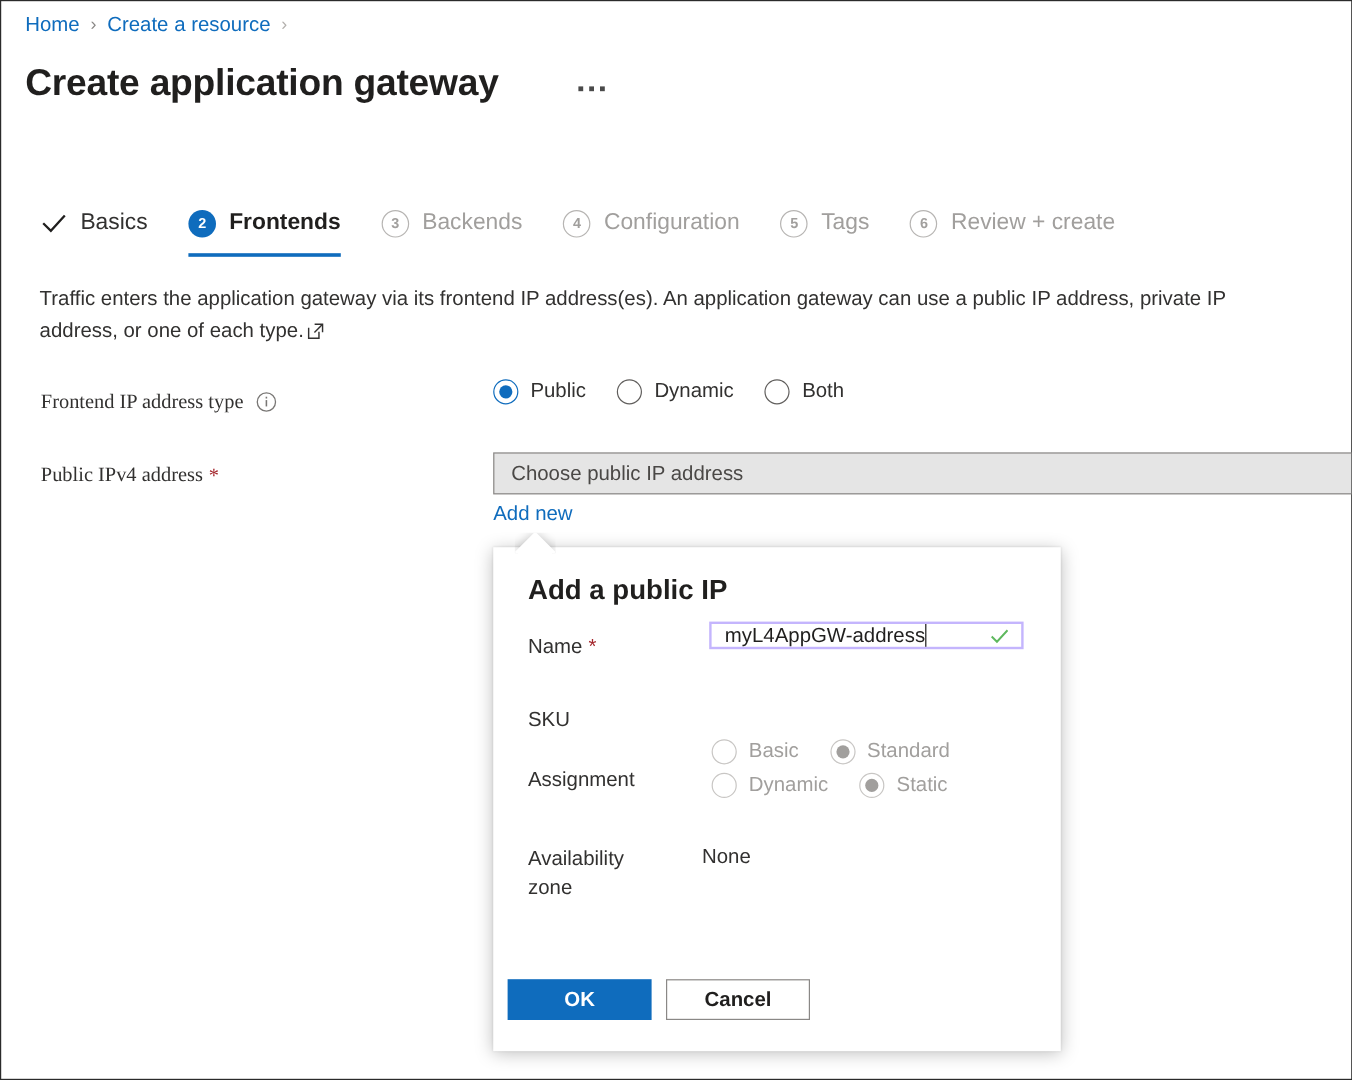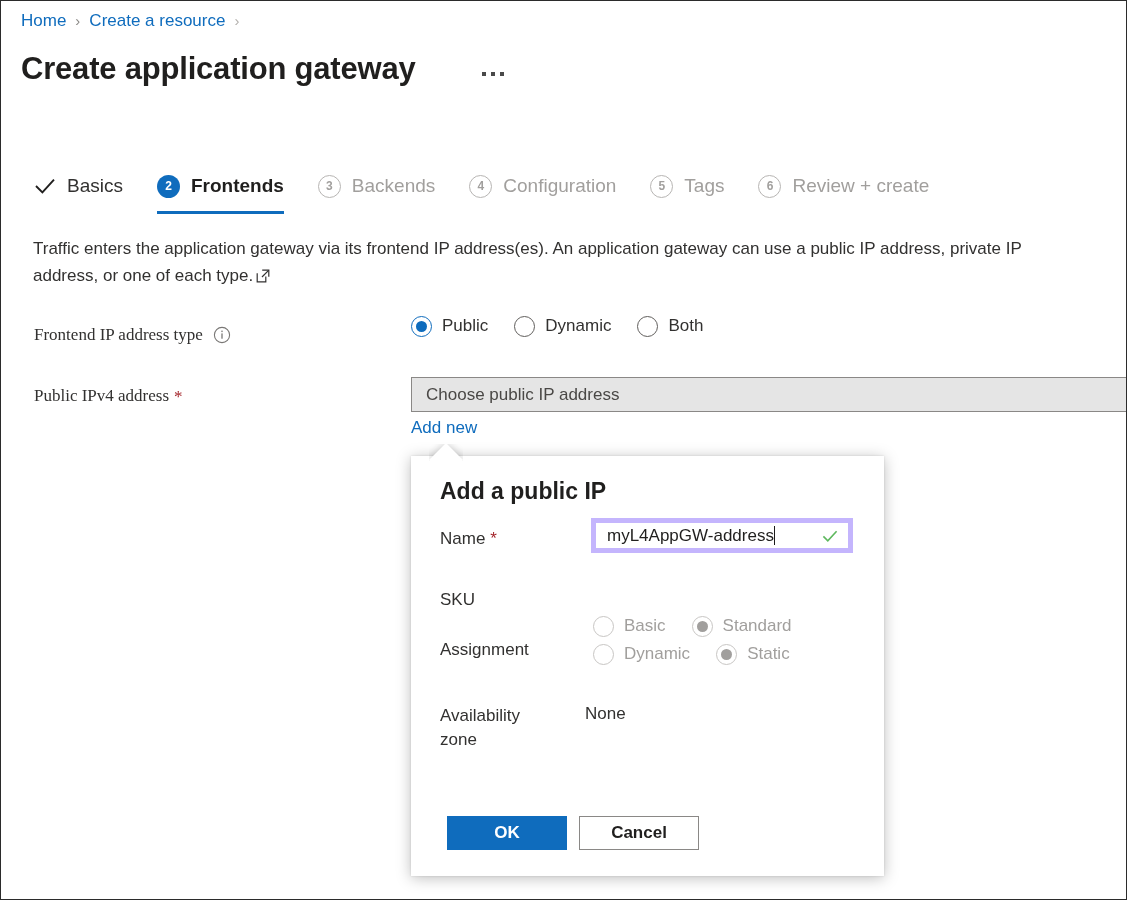--- a/index.html
+++ b/index.html
@@ -332,22 +332,22 @@
   #popup-label-sku        { top: 132px; }
   #popup-label-assignment { top: 182px; }
   #popup-label-availability { top: 248px; width: 110px; }
 
   
   #name-input-wrap {
     position: absolute;
     left: 180px;
     top: 62px;
     width: 262px;
-    height: 35px;
-    border: 5px solid #c4b5fd;
+    height: 23px;
+    border: 2px solid #c4b5fd;
     background: #ffffff;
     display: flex;
     align-items: center;
     padding: 0 9px 0 11px;
   }
   #name-input-value {
     flex: 1 1 auto;
     font-size: 17px;
     color: #201f1e;
     line-height: 22px;
@@ -388,21 +388,21 @@
     left: 174px;
     top: 246px;
     font-size: 17px;
     line-height: 24px;
     color: #323130;
   }
 
   
   #popup-buttons {
     position: absolute;
-    left: 36px;
+    left: 12px;
     top: 360px;
     display: flex;
     align-items: flex-end;
   }
   #ok-button {
     width: 120px;
     height: 34px;
     background: #0f6cbd;
     color: #ffffff;
     border: none;

